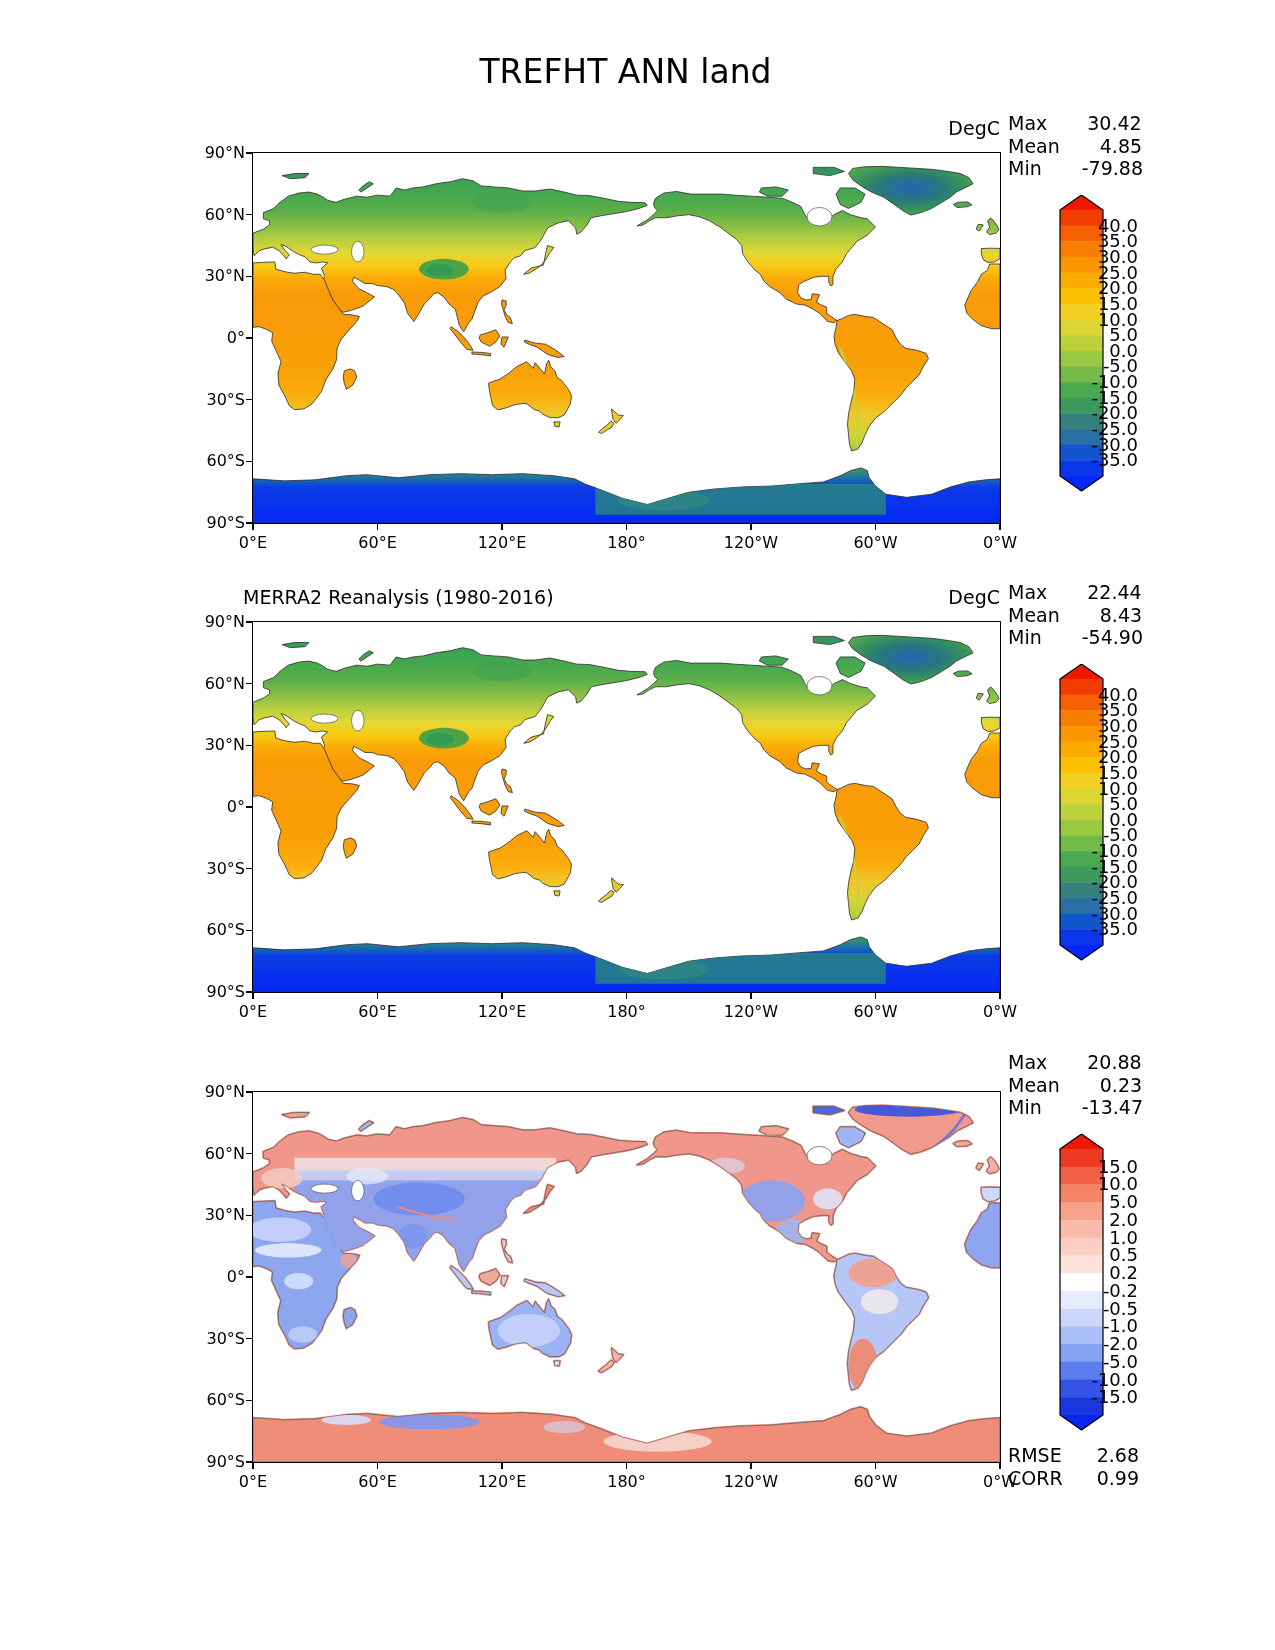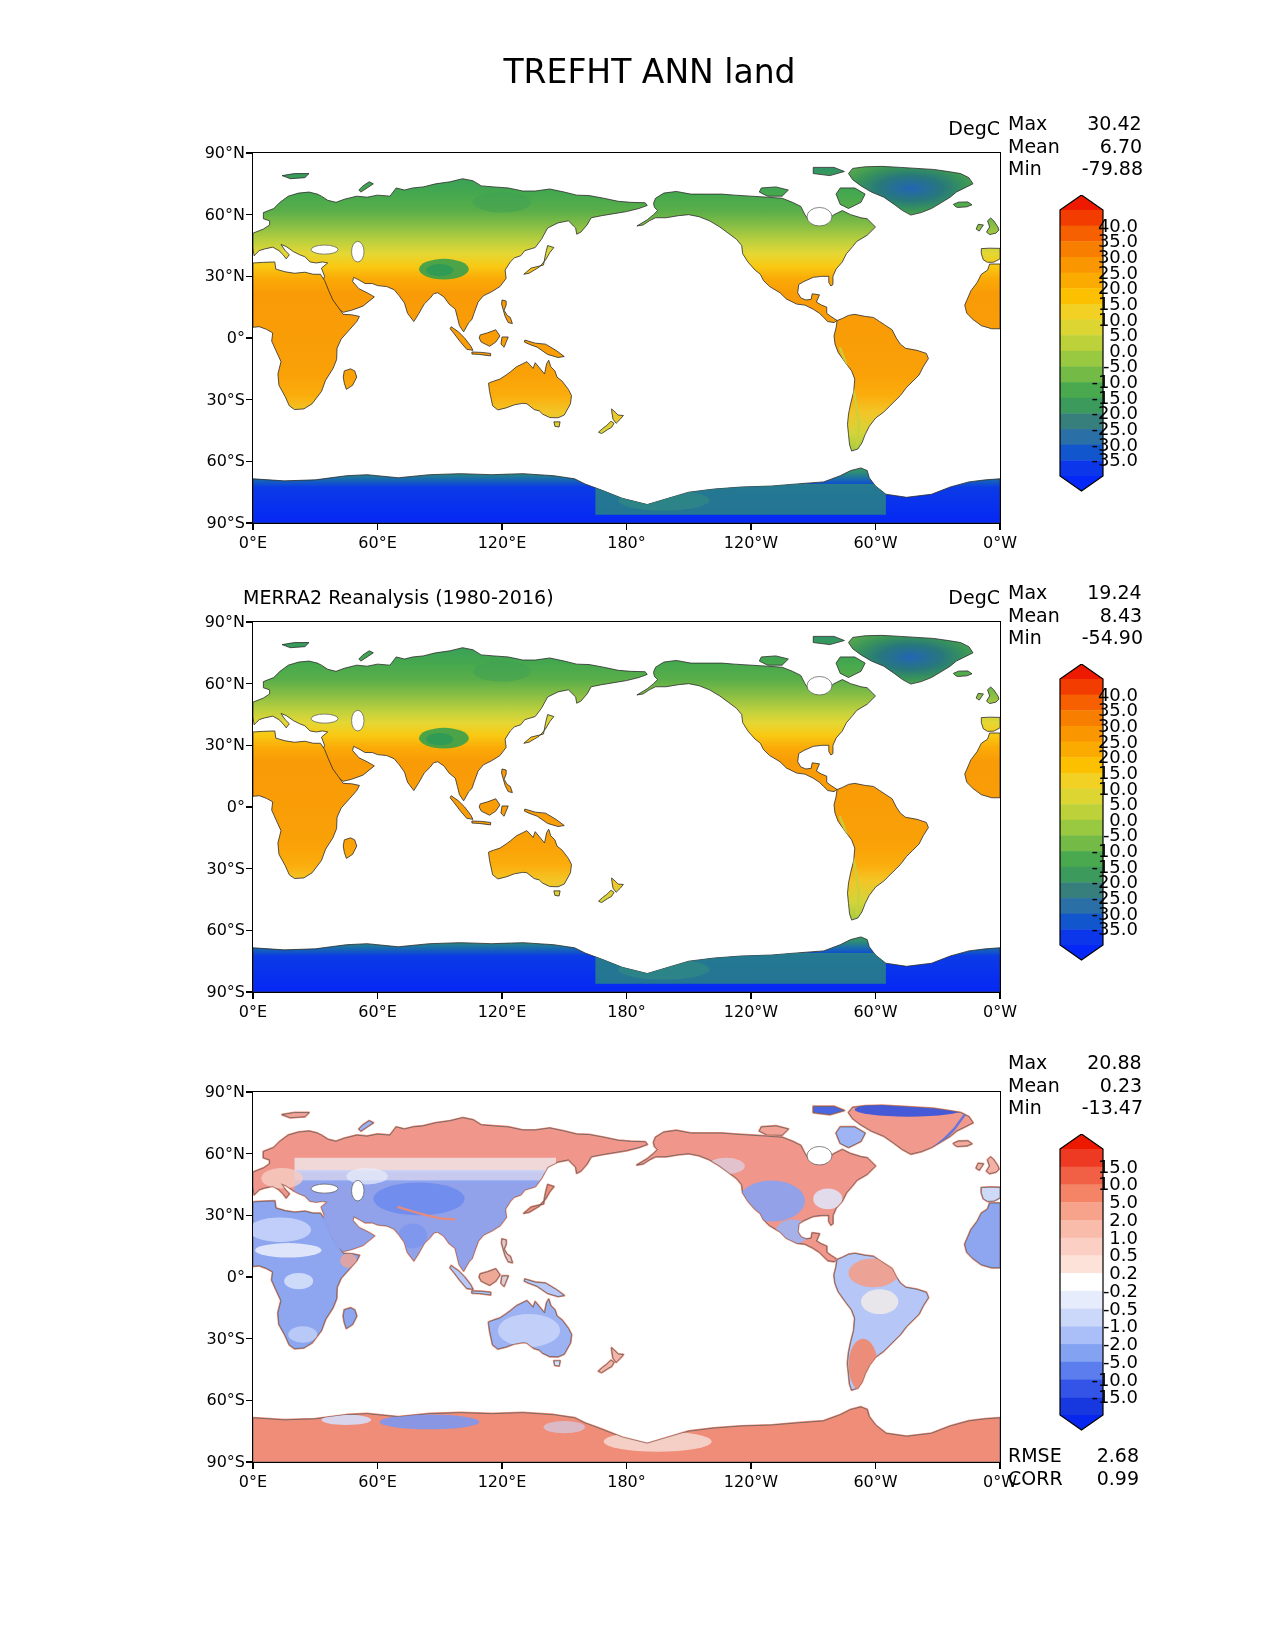--- a/index.html
+++ b/index.html
@@ -1,18 +1,18 @@
 <!DOCTYPE html>
 <html><head>
 <meta charset="utf-8">
 <style>
   html,body{margin:0;padding:0;background:#fff;}
   #page{position:relative;width:1275px;height:1650px;background:#ffffff;overflow:hidden;
         font-family:"DejaVu Sans","Liberation Sans",sans-serif;color:#000;}
-  #main-title{position:absolute;left:262px;top:52px;width:775px;text-align:center;
+  #main-title{position:absolute;left:238px;top:52px;width:775px;text-align:center;
               font-size:33px;letter-spacing:0px;}
   .panel{position:absolute;inset:0;}
   #panel0{--pt:153px;} #panel1{--pt:622px;} #panel2{--pt:1092px;}
   .plot{position:absolute;left:253px;top:var(--pt);width:747px;height:370px;background:#fff;}
   .plot svg{position:absolute;left:0;top:0;width:100%;height:100%;display:block;}
   .plot-frame{position:absolute;left:252px;top:calc(var(--pt) - 1px);width:749px;height:372px;
               border:1.6px solid #000;box-sizing:border-box;pointer-events:none;}
   .panel-title{position:absolute;left:243px;top:calc(var(--pt) - 36px);font-size:19px;white-space:nowrap;}
   #panel2 .panel-title{left:253px;width:747px;text-align:center;font-size:21px;top:calc(var(--pt) - 38px);margin-top:48px;}
   .panel-unit{position:absolute;left:700px;width:300px;top:calc(var(--pt) - 36px);
@@ -34,21 +34,21 @@
 
   <div class="panel" id="panel0">
     <div class="panel-unit">DegC</div>
     <div class="stats">
       <div class="row">
           <span>Max</span>
           <span>30.42</span>
         </div>
       <div class="row">
           <span>Mean</span>
-          <span>6.70</span>
+          <span>4.85</span>
         </div>
       <div class="row">
           <span>Min</span>
           <span>-79.88</span>
         </div>
     </div>
     <div class="plot">
         <svg class="map-svg" viewBox="0 0 360 180" preserveAspectRatio="none">
           <defs>
             <linearGradient id="lg0" gradientUnits="userSpaceOnUse" x1="0" y1="0" x2="0" y2="180">
@@ -220,21 +220,21 @@
         <div class="ytick-label" style="left: 165px; top: 513px;">90°S</div>
       </div>
   </div>
 
   <div class="panel" id="panel1">
     <div class="panel-title">MERRA2 Reanalysis (1980-2016)</div>
     <div class="panel-unit">DegC</div>
     <div class="stats">
       <div class="row">
           <span>Max</span>
-          <span>19.24</span>
+          <span>22.44</span>
         </div>
       <div class="row">
           <span>Mean</span>
           <span>8.43</span>
         </div>
       <div class="row">
           <span>Min</span>
           <span>-54.90</span>
         </div>
     </div>

